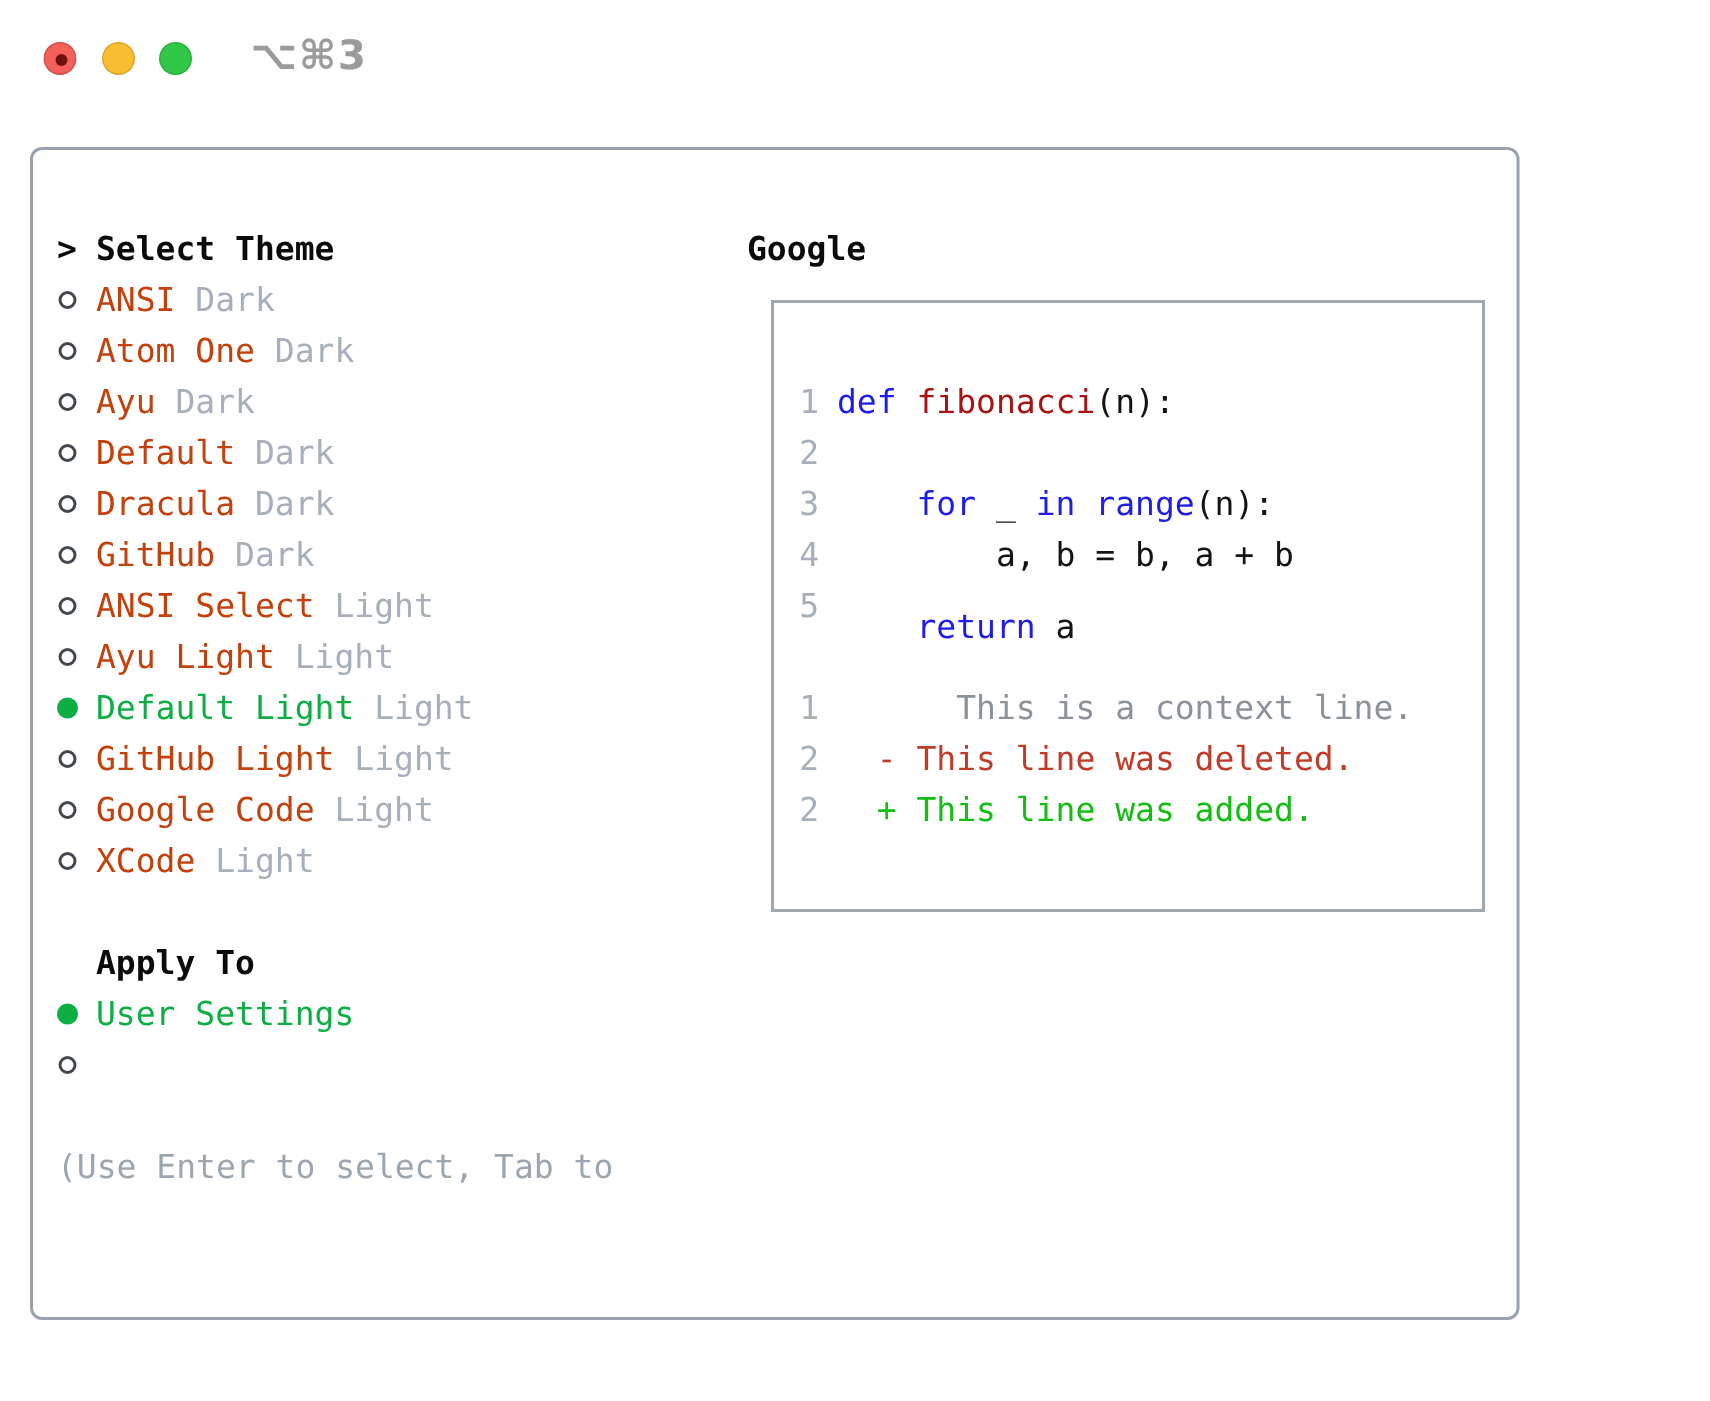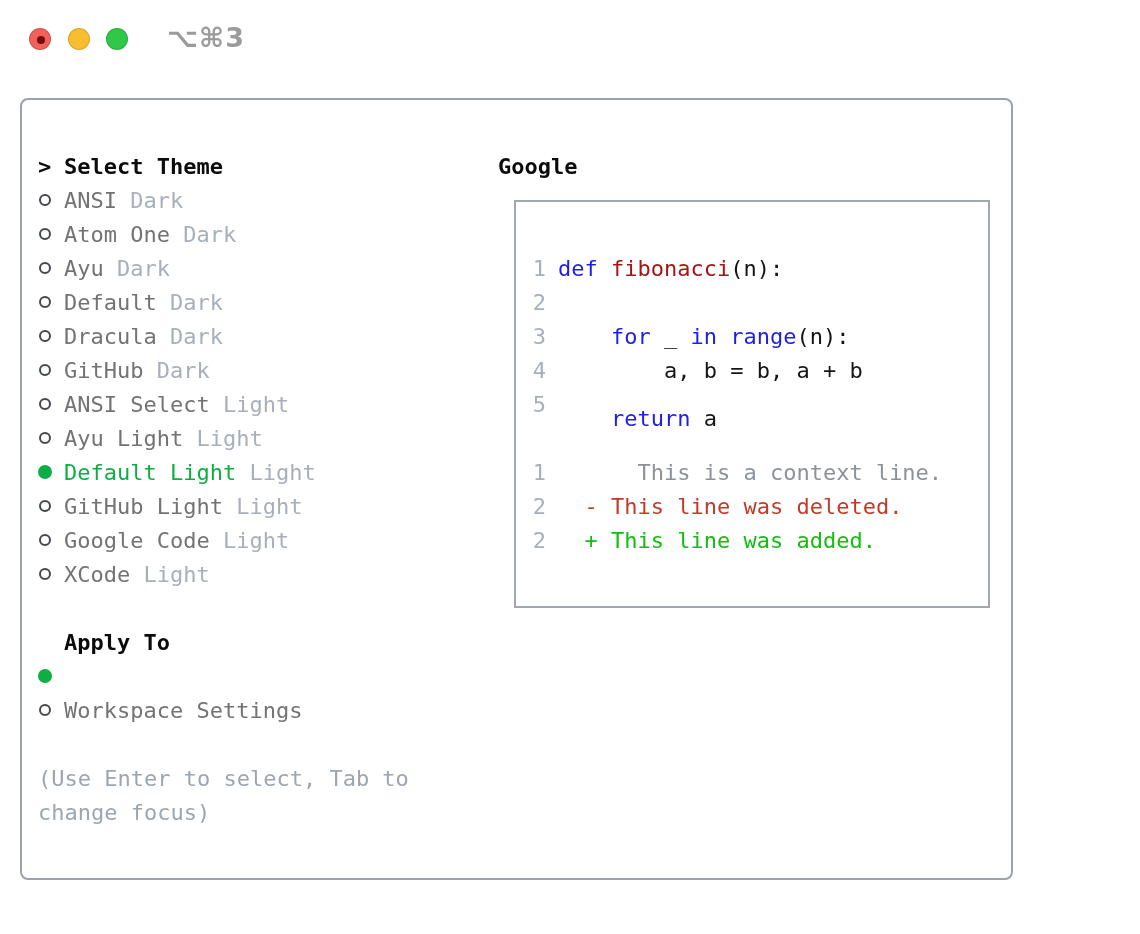--- a/index.html
+++ b/index.html
@@ -88,21 +88,21 @@
     border: 2px solid #43484f;
     margin-left: 1px;
   }
   .radio.sel {
     border: none;
     width: 14px; height: 14px;
     background: var(--green-sel);
     margin-left: 0;
   }
   .hdr       { font-weight: 700; color: #0b0b0b; }
-  .t-name    { color: #737373; }
+  .t-name    { color: #c2410c; }
   .t-name.sel{ color: var(--green-sel); }
   .t-var     { color: var(--muted); }
   .gap-block { margin-top: 34px; }
   .help-line { color: #9ca6b1; }
 
   
   .preview-box {
     margin-top: 17px;
     margin-left: 16px;
     width: 476px;
@@ -168,28 +168,27 @@
           <div class="row"><span class="marker"><span class="radio"></span></span><span class="t-name">Google Code</span><span class="t-var"> Light</span></div>
           <div class="row"><span class="marker"><span class="radio"></span></span><span class="t-name">XCode</span><span class="t-var"> Light</span></div>
         </div>
 
       <div class="gap-block">
         <div class="row">
           <span class="marker"></span>
           <span class="hdr">Apply To</span>
         </div>
         <div id="apply-list">
-            <div class="row"><span class="marker"><span class="radio sel"></span></span></div>
-            <div class="row"><span class="marker"><span class="radio"></span></span><span class="t-name">Workspace Settings</span></div>
+            <div class="row"><span class="marker"><span class="radio sel"></span></span><span class="t-name sel">User Settings</span></div>
+            <div class="row"><span class="marker"><span class="radio"></span></span></div>
           </div>
       </div>
 
       <div class="gap-block" id="help">
           <div class="row help-line">(Use Enter to select, Tab to</div>
-          <div class="row help-line">change focus)</div>
         </div>
     </div>
 
     <div class="right-col">
       <div class="row"><span class="hdr">Google</span></div>
 
       <div class="preview-box">
         <div id="code-lines">
             <div class="crow"><span class="lnum">1</span><span style="white-space: pre;"><span class="tok-kw">def</span><span class="tok-pl"> </span><span class="tok-fn">fibonacci</span><span class="tok-pl">(n):</span></span></div>
             <div class="crow"><span class="lnum">2</span></div>

